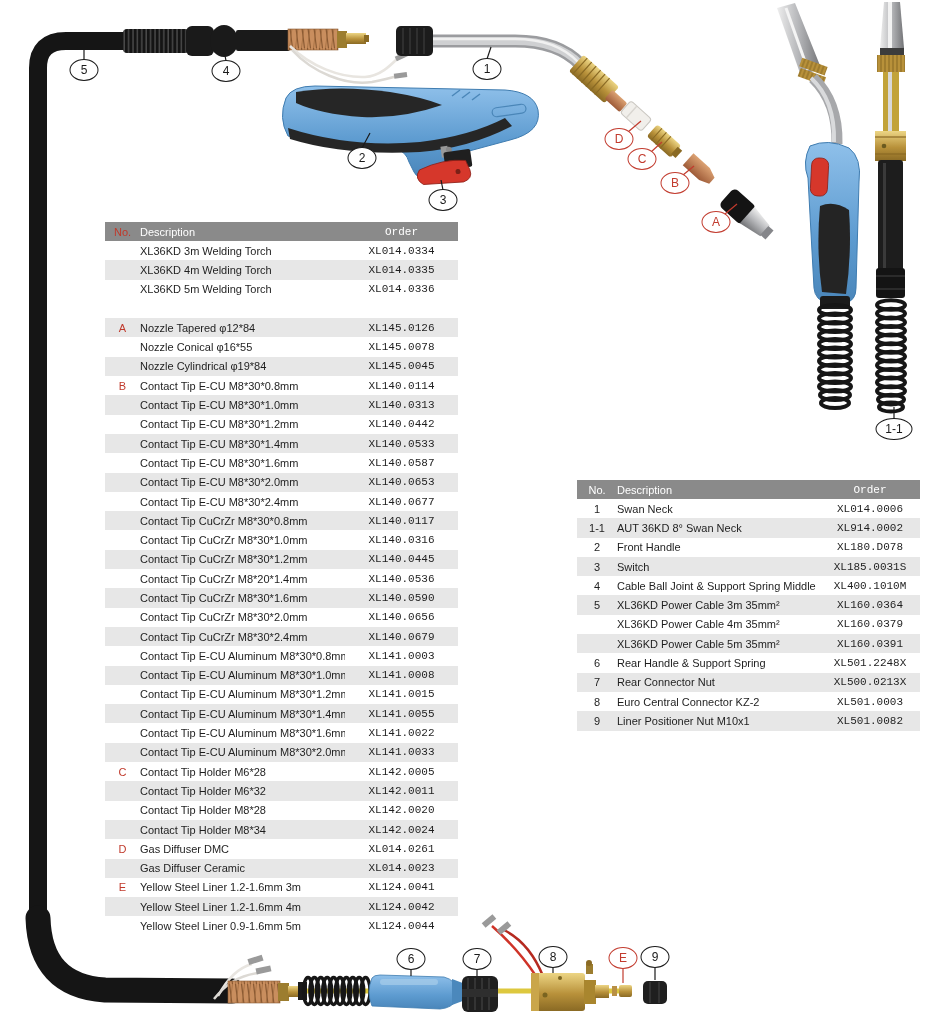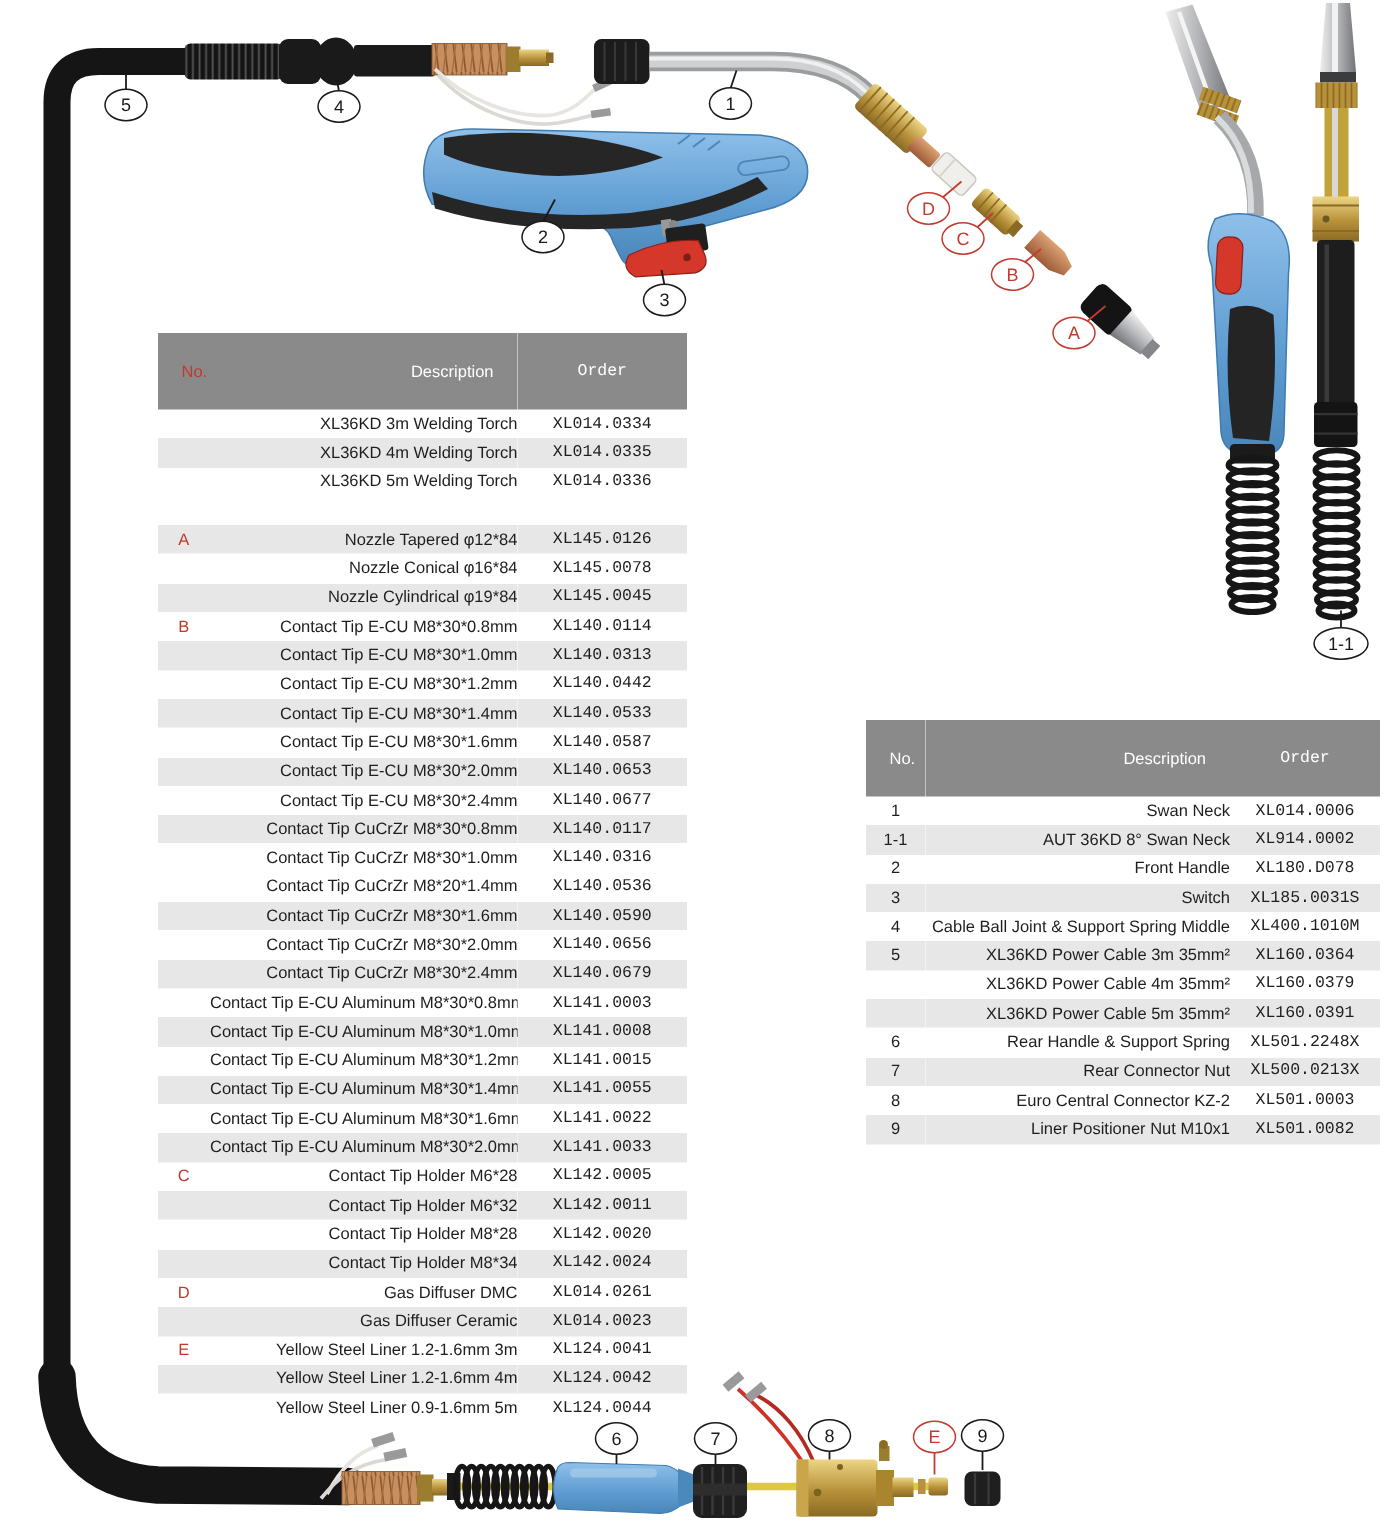--- a/index.html
+++ b/index.html
@@ -4,26 +4,26 @@
 <style>
   html,body{margin:0;padding:0;background:#fff;}
   #page{position:relative;width:925px;height:1024px;background:#fff;overflow:hidden;
         font-family:"Liberation Sans", sans-serif;}
   svg{position:absolute;left:0;top:0;}
 
   
   table.parts-table{position:absolute;border-collapse:collapse;table-layout:fixed;
         font-size:11px;color:#1e1e1e;}
   table.parts-table th{background:#8a8a8a;color:#fff;font-weight:normal;height:19px;
-        padding:16px;white-space:nowrap;overflow:hidden;}
+        padding:0;white-space:nowrap;overflow:hidden;}
   table.parts-table td{height:19.3px;padding:0;white-space:nowrap;overflow:hidden;}
   tr.stripe td{background:#e7e7e7;}
   tr.spacer td{background:transparent;height:19.3px;}
   .col-no{text-align:center;}
-  .col-description{text-align:right;padding-left:6px;}
+  .col-description{text-align:left;padding-left:6px;}
   th.col-description{padding-left:6px;}
   .col-order{text-align:center;font-family:Liberation Mono, monospace;}
   #main-table .col-no{color:#c0392b;}
   #main-table td.col-no{font-weight:normal;}
 
   
   .callout{position:absolute;width:27px;height:20px;border:1.6px solid #1a1a1a;border-radius:50%;
         background:#fff;display:flex;align-items:center;justify-content:center;
         font-size:12px;color:#1a1a1a;transform:translate(-50%,-50%);z-index:5;line-height:1;}
   .callout.red{border-color:#c23b2e;color:#c23b2e;}
@@ -343,21 +343,21 @@
         <tr class="spacer">
           <td colspan="3"></td>
         </tr>
         <tr class="stripe">
           <td class="col-no">A</td>
           <td class="col-description">Nozzle Tapered φ12*84</td>
           <td class="col-order">XL145.0126</td>
         </tr>
         <tr>
           <td class="col-no"></td>
-          <td class="col-description">Nozzle Conical φ16*84</td>
+          <td class="col-description">Nozzle Conical φ16*55</td>
           <td class="col-order">XL145.0078</td>
         </tr>
         <tr class="stripe">
           <td class="col-no"></td>
           <td class="col-description">Nozzle Cylindrical φ19*84</td>
           <td class="col-order">XL145.0045</td>
         </tr>
         <tr>
           <td class="col-no">B</td>
           <td class="col-description">Contact Tip E-CU M8*30*0.8mm</td>
@@ -395,20 +395,25 @@
         </tr>
         <tr class="stripe">
           <td class="col-no"></td>
           <td class="col-description">Contact Tip CuCrZr M8*30*0.8mm</td>
           <td class="col-order">XL140.0117</td>
         </tr>
         <tr>
           <td class="col-no"></td>
           <td class="col-description">Contact Tip CuCrZr M8*30*1.0mm</td>
           <td class="col-order">XL140.0316</td>
+        </tr>
+        <tr class="stripe">
+          <td class="col-no"></td>
+          <td class="col-description">Contact Tip CuCrZr M8*30*1.2mm</td>
+          <td class="col-order">XL140.0445</td>
         </tr>
         <tr>
           <td class="col-no"></td>
           <td class="col-description">Contact Tip CuCrZr M8*20*1.4mm</td>
           <td class="col-order">XL140.0536</td>
         </tr>
         <tr class="stripe">
           <td class="col-no"></td>
           <td class="col-description">Contact Tip CuCrZr M8*30*1.6mm</td>
           <td class="col-order">XL140.0590</td>

